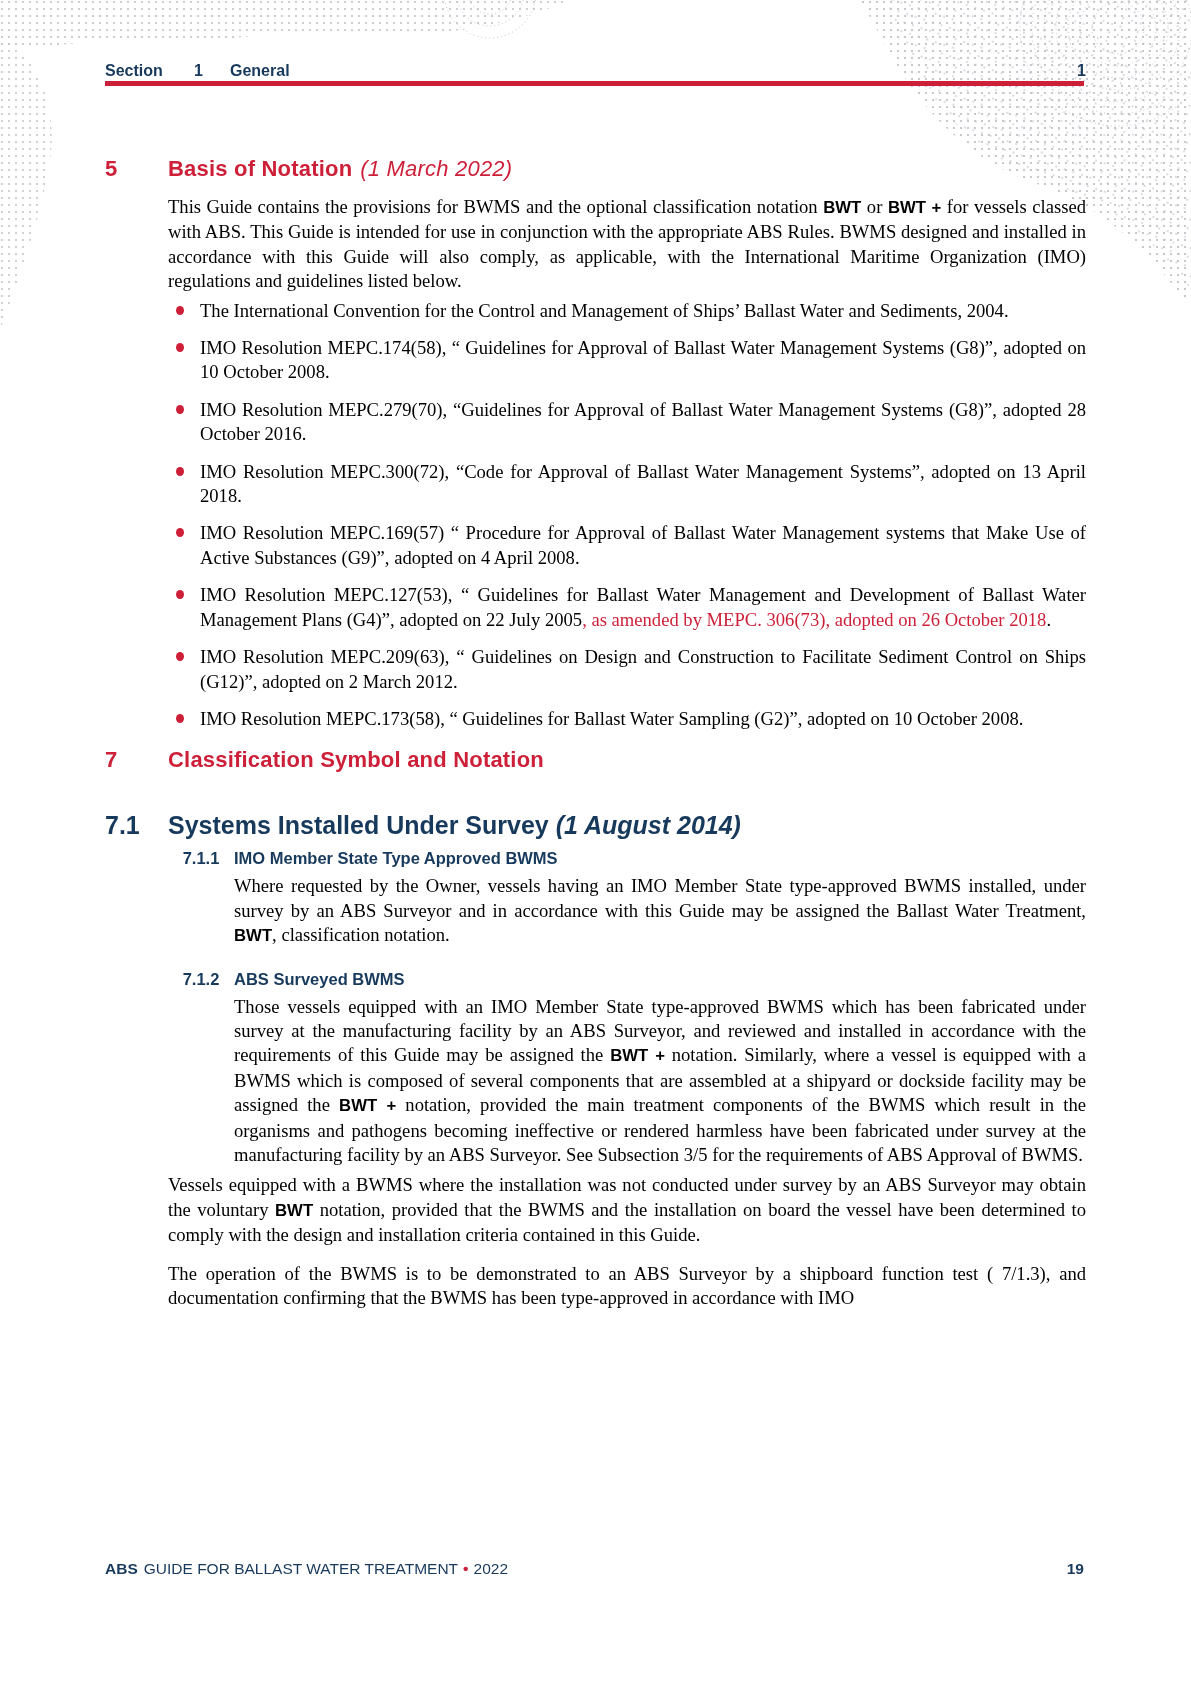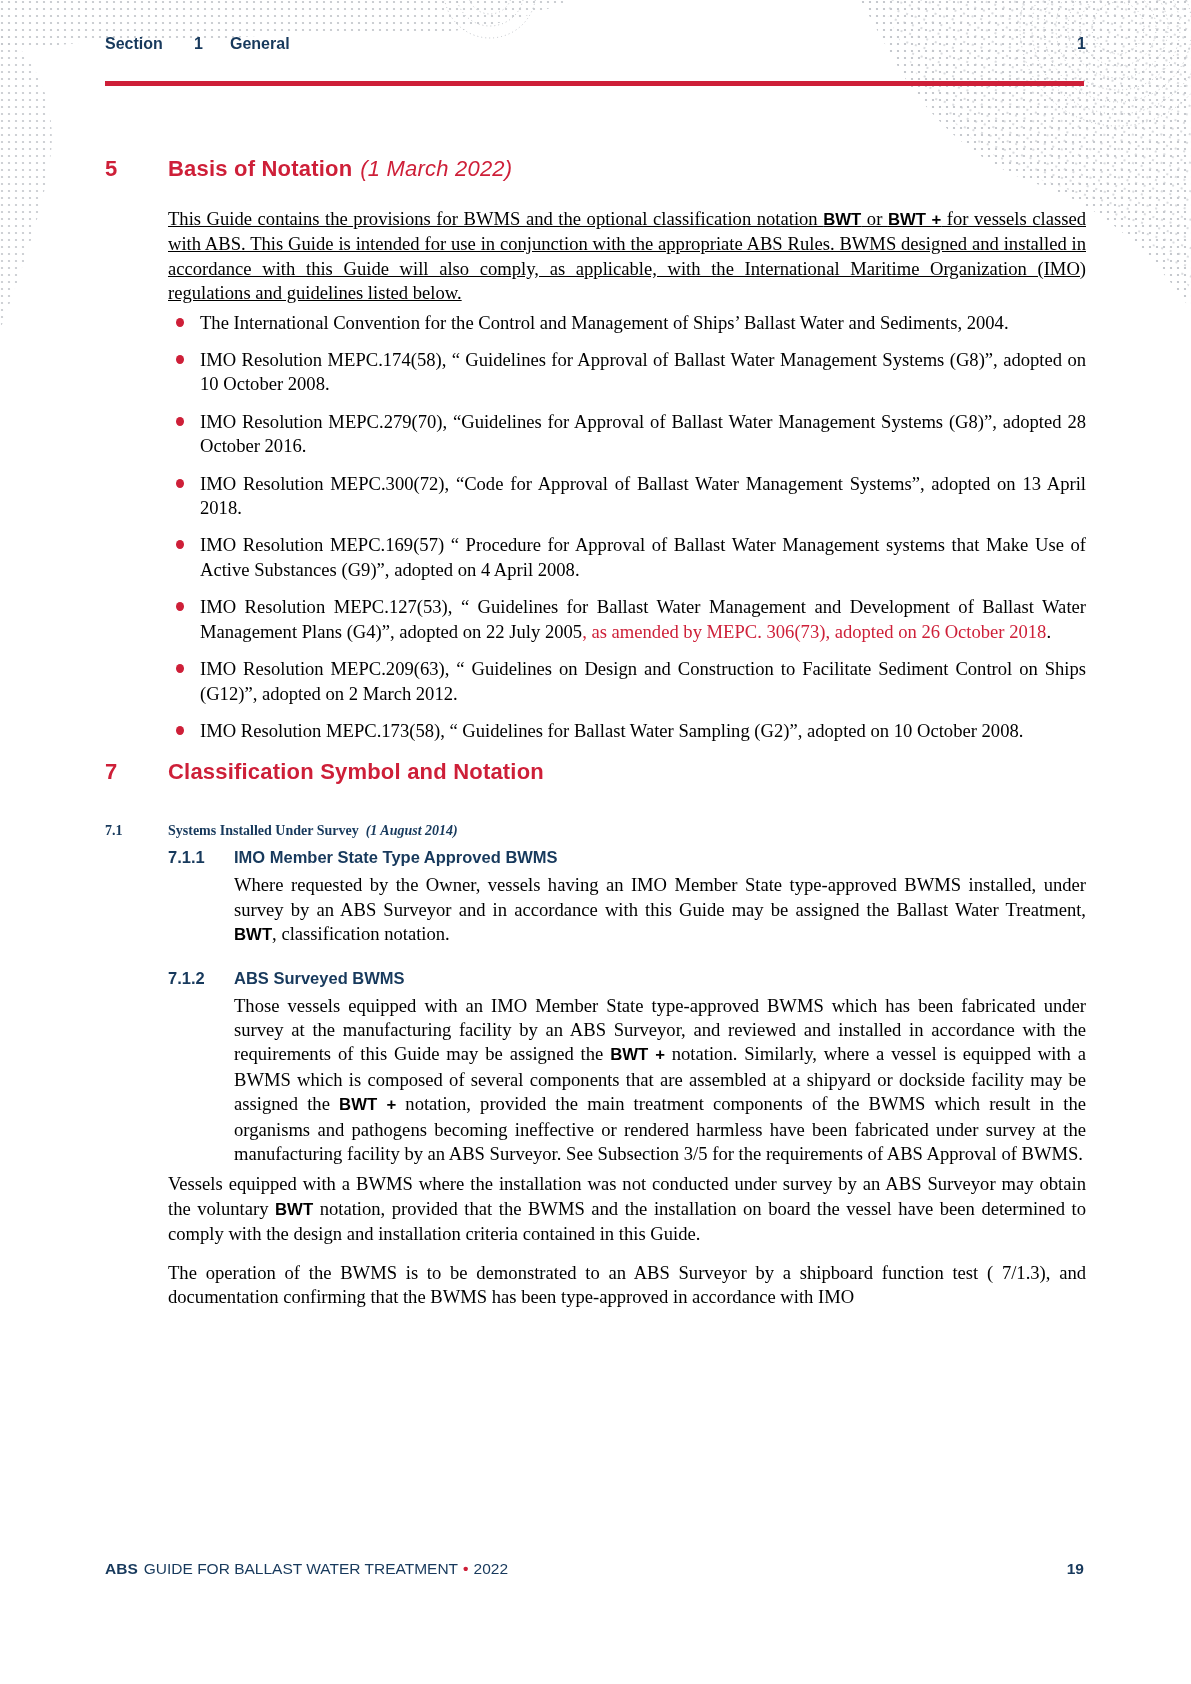--- a/index.html
+++ b/index.html
@@ -14,21 +14,21 @@
     font-family:"Liberation Serif", serif;
     color:#000;
     position:relative;
     overflow:hidden;
   }
   
   .decor{position:absolute;top:0;left:0;width:1191px;height:340px;pointer-events:none;}
   
   .page{position:absolute;inset:0;}
   .running-head{
-    position:absolute;left:105px;right:105px;top:35px;
+    position:absolute;left:105px;right:105px;top:62px;
     font-family:"Liberation Sans", sans-serif;
     font-weight:bold;font-size:16px;color:var(--navy);
     display:flex;align-items:baseline;
   }
   .running-head .rh-label{width:89px;}
   .running-head .rh-num{width:36px;}
   .running-head .rh-page{margin-left:auto;}
   .head-rule{
     position:absolute;left:105px;right:107px;top:81px;height:5px;
     background:var(--red);
@@ -40,32 +40,32 @@
   .h-main{
     display:flex;align-items:baseline;
     font-family:"Liberation Sans", sans-serif;
     font-weight:bold;font-size:22px;color:var(--red);
     letter-spacing:.2px;
   }
   .h-main .h-num{width:63px;flex:none;}
   .h-main .h-date{font-weight:normal;font-style:italic;margin-left:8px;margin-top:13px;}
   .h-sub{
     display:flex;align-items:flex-end;
-    font-family:Liberation Serif, serif;
-    font-weight:bold;font-size:14px;color:var(--navy);
+    font-family:Liberation Sans, sans-serif;
+    font-weight:bold;font-size:25px;color:var(--navy);
   }
   .h-sub .h-num{width:63px;flex:none;}
   .h-sub .h-date{font-style:italic;margin-left:7px;}
   .h-subsub{
     display:flex;align-items:baseline;
     font-family:"Liberation Sans", sans-serif;
     font-weight:bold;font-size:16.5px;color:var(--navy);
     margin-left:63px;
   }
-  .h-subsub .h-num{width:66px;flex:none;}
+  .h-subsub .h-num{width:66px;flex:none;text-align:center;}
   
   .para{
     font-size:18.6px;line-height:24.4px;
     text-align:justify;
   }
   .indent-1{margin-left:63px;}
   .indent-2{margin-left:129px;}
   .rs-b{
     font-family:"Liberation Sans", sans-serif;
     font-weight:bold;font-size:0.9em;
@@ -88,21 +88,21 @@
     position:absolute;left:105px;right:107px;top:1560px;
     font-family:"Liberation Sans", sans-serif;
     font-size:15.5px;color:var(--navy);
     display:flex;align-items:flex-end;
   }
   .footer .f-brand{font-weight:bold;margin-right:6px;}
   .footer .f-sep{color:var(--red);font-weight:bold;margin:0 5px;}
   .footer .f-page{margin-left:auto;font-weight:bold;}
   
   .mt-sec5{margin-top:57px;}
-  .mt-intro{margin-top:25px;text-decoration:underline;}
+  .mt-intro{margin-top:13px;}
   .mt-sec7{margin-top:16px;}
   .mt-71{margin-top:38px;}
   .mt-711{margin-top:9px;}
   .mt-body{margin-top:6px;}
   .mt-712{margin-top:21px;}
   .mt-73{margin-top:29px;}
   .mt-para2{margin-top:14px;}
 </style>
 </head>
 <body>

